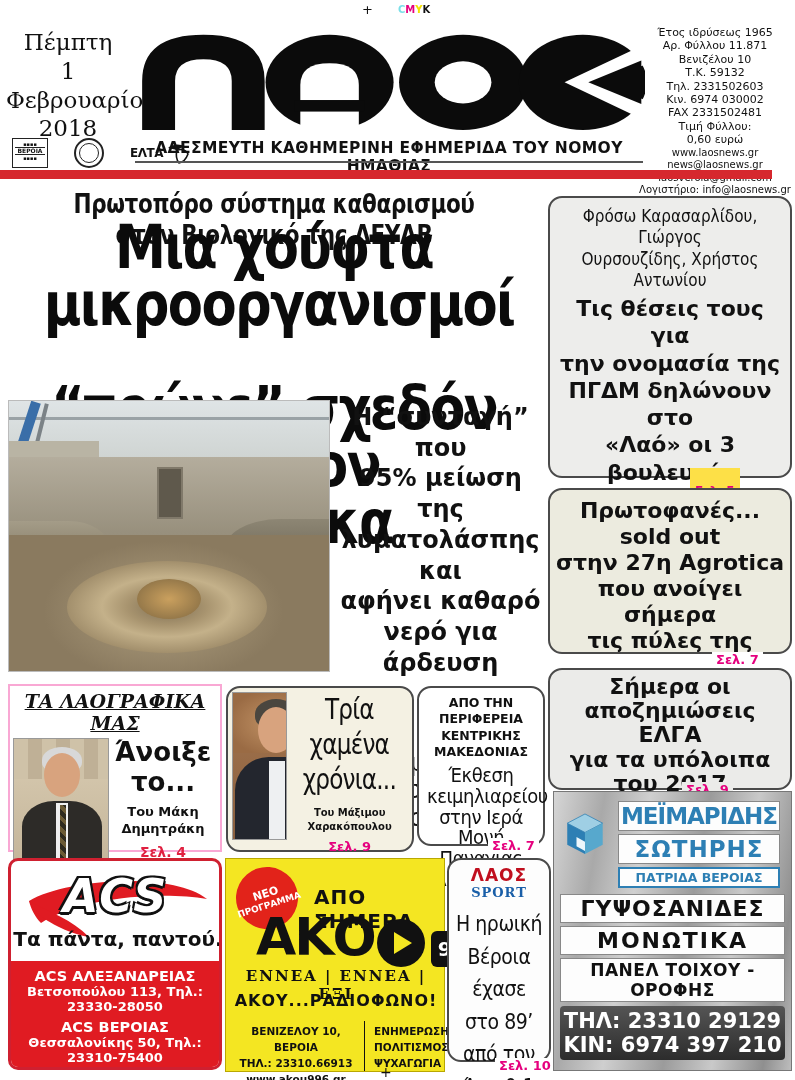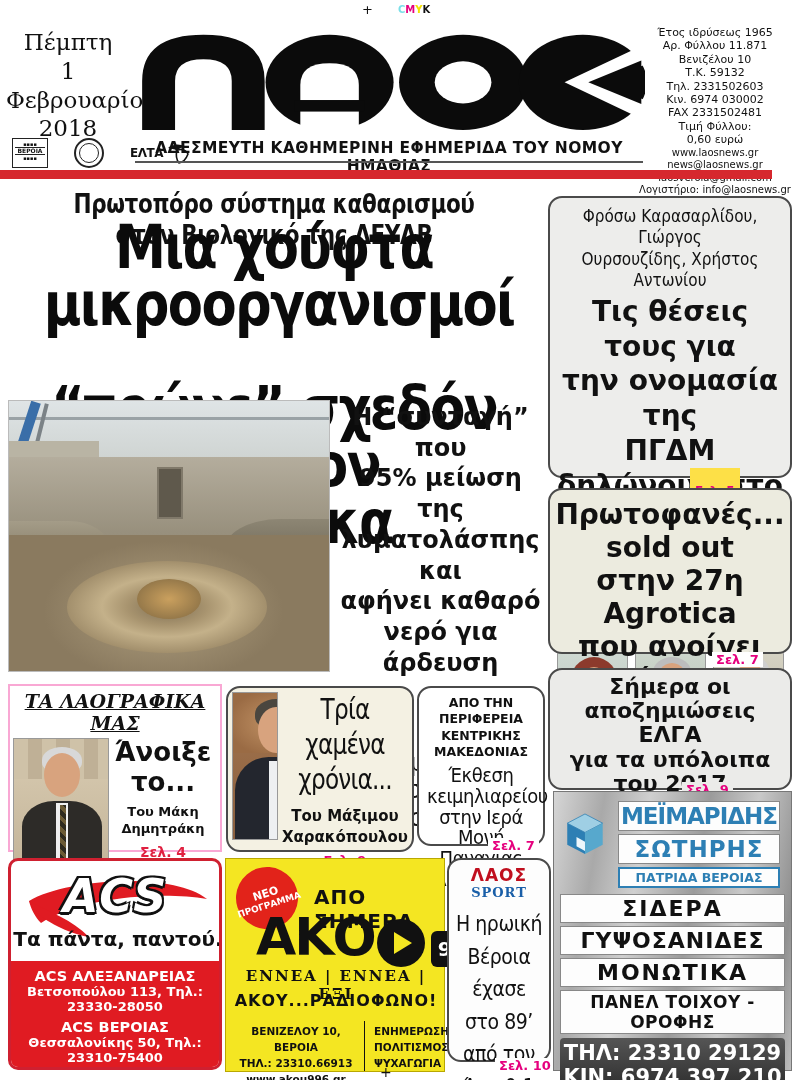--- a/index.html
+++ b/index.html
@@ -21,21 +21,21 @@
   
   .kicker{font-size:27px;font-weight:600;letter-spacing:-.5px}
   .headline{font-weight:900;font-size:61px;line-height:.94;letter-spacing:-2px;color:#0b0b0b}
   
   .summary{font-size:24px;font-weight:bold;line-height:1.28}
   .bullet{font-size:24px;line-height:1.15}
   .pageref-box{display:inline-block;background:#e5007e;color:#fff;font-size:14px;
                font-weight:bold;padding:1px 12px}
   
   .names{font-size:17px;line-height:1.25}
-  .boxtitle{font-size:28px;font-weight:bold;line-height:1.24}
+  .boxtitle{font-size:22px;font-weight:bold;line-height:1.24}
   .feat-kicker{font-size:12.5px;font-weight:bold;line-height:1.3}
   
   .avatar{border:1px solid #999;border-radius:4px;position:relative;overflow:hidden}
   .head{position:absolute;border-radius:50%;background:#d8a37e}
   .hair{position:absolute;border-radius:50% 50% 40% 40%}
   .body{position:absolute;border-radius:40% 40% 0 0}
   
   .acs-red{background:#e01b22;color:#fff;text-align:center}
   .acs-name{font-size:14.5px;font-weight:bold;margin-top:5px}
   .acs-addr{font-size:13px;font-weight:600}
@@ -257,21 +257,21 @@
         <div class="head" style="left:25px;top:14px;width:36px;height:46px"></div>
         <div class="body" style="left:2px;top:64px;width:84px;height:84px;background:#23262e"></div>
         <div class="abs" style="left:36px;top:68px;width:16px;height:80px;background:#eef0f2"></div>
       </div>
       <div style="flex:1;text-align:center">
         <div style="font-size:29px;line-height:1.2;font-weight:500;letter-spacing:-1px">
           <div class="cond">Τρία</div>
           <div class="cond">χαμένα</div>
           <div class="cond">χρόνια...</div>
         </div>
-        <div style="font-size:15px;font-weight:bold;margin-top:10px;line-height:1.35">
+        <div style="font-size:10px;font-weight:bold;margin-top:10px;line-height:1.35">
           <div>Του Μάξιμου</div>
           <div>Χαρακόπουλου</div>
         </div>
         <div class="magenta" style="font-size:13px;margin-top:6px">Σελ. 9</div>
       </div>
     </div>
   </div>
 
   <div class="abs rbox ctr" style="left:417px;top:686px;width:128px;height:160px;background:#fff;padding:7px 2px">
     <div class="feat-kicker">
@@ -359,21 +359,20 @@
         <polygon points="12,22 35,34 35,62 12,50" fill="#2d7fb4"></polygon>
         <polygon points="58,22 35,34 35,62 58,50" fill="#57a8cd"></polygon>
         <polygon points="24,40 35,46 35,58 24,52" fill="#eef7fb"></polygon>
       </svg>
       <div style="flex:1;margin-right:5px">
         <div class="mm-strip mm-blue" style="font-size:23px;letter-spacing:-1px">ΜΕΪΜΑΡΙΔΗΣ</div>
         <div class="mm-strip mm-blue" style="font-size:23px;letter-spacing:1px">ΣΩΤΗΡΗΣ</div>
         <div class="mm-strip mm-blue" style="font-size:12.5px;border:2px solid #2d7fb4">ΠΑΤΡΙΔΑ ΒΕΡΟΙΑΣ</div>
       </div>
     </div>
-    <div class="mm-strip" style="font-size:22px;letter-spacing:2px">ΣΙΔΕΡΑ</div>
     <div class="mm-strip" style="font-size:22px;letter-spacing:1px">ΓΥΨΟΣΑΝΙΔΕΣ</div>
     <div class="mm-strip" style="font-size:22px;letter-spacing:2px">ΜΟΝΩΤΙΚΑ</div>
     <div class="mm-strip" style="font-size:17px;letter-spacing:.5px">ΠΑΝΕΛ ΤΟΙΧΟΥ - ΟΡΟΦΗΣ</div>
     <div style="background:linear-gradient(#555,#2c2c2c);color:#fff;text-align:center;font-weight:900;font-size:21px;
          margin:4px 6px;padding:3px 0;border-radius:4px">
       <div>ΤΗΛ: 23310 29129</div>
       <div>ΚΙΝ: 6974 397 210</div>
     </div>
 
   </div>

